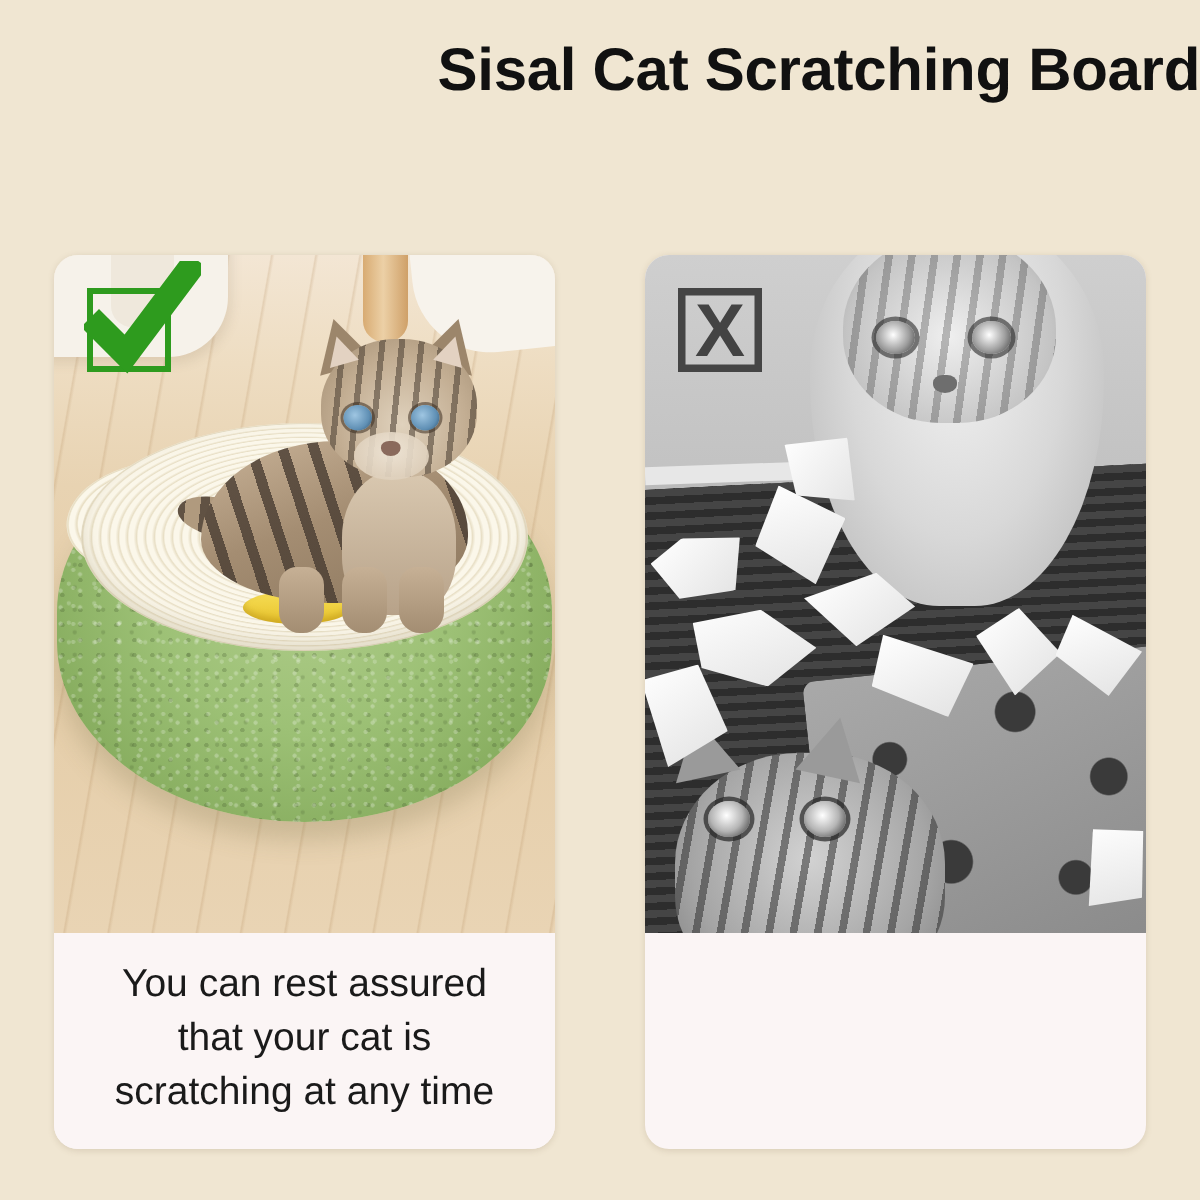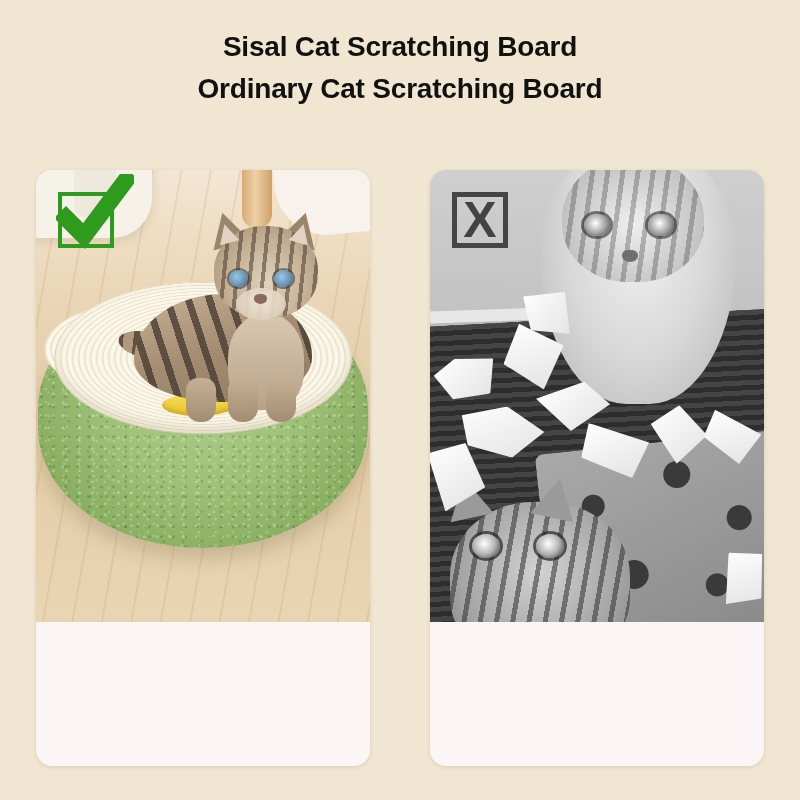--- a/index.html
+++ b/index.html
@@ -15,24 +15,24 @@
     font-family: "Liberation Sans", sans-serif;
     position: relative;
   }
 
   
   .title-block {
     position: absolute;
     left: 0;
     top: 26px;
     width: 800px;
-    text-align: center;
+    text-align: right;
     color: #111111;
     font-weight: bold;
-    font-size: 28px;
+    font-size: 40px;
     line-height: 42px;
     letter-spacing: -0.2px;
   }
   .title-line { display: block; white-space: nowrap; }
 
   
   .compare-row {
     position: absolute;
     left: 0;
     top: 170px;
@@ -376,21 +376,20 @@
     line-height: 36px;
     font-weight: normal;
     white-space: pre-line;
   }
 </style>
 </head>
 <body>
 
 <div class="title-block">
   <span class="title-line">Sisal Cat Scratching Board</span>
-  <span class="title-line">Ordinary Cat Scratching Board</span>
 </div>
 
 <div class="compare-row">
 
   <div class="panel">
 
     <div class="photo photo-good">
       <div class="wood-lines"></div>
       <div class="furniture-left"></div>
       <div class="furniture-left2"></div>
@@ -420,20 +419,25 @@
         <div class="k-nose"></div>
       </div>
 
       <div class="badge badge-check">
         <svg class="check-glyph" viewBox="0 0 78 78">
           <path d="M10 44 L28 62 L70 6" fill="none" stroke="#2e9b1e" stroke-width="17" stroke-linecap="square" stroke-linejoin="miter"></path>
         </svg>
       </div>
     </div>
 
+    <div class="caption">
+      <div class="caption-text">You can rest assured
+that your cat is
+scratching at any time</div>
+    </div>
   </div>
 
   <div class="panel">
 
     <div class="photo photo-bad">
       <div class="wall"></div>
       <div class="baseboard"></div>
       <div class="dark-rug"></div>
       <div class="leopard"></div>
 

